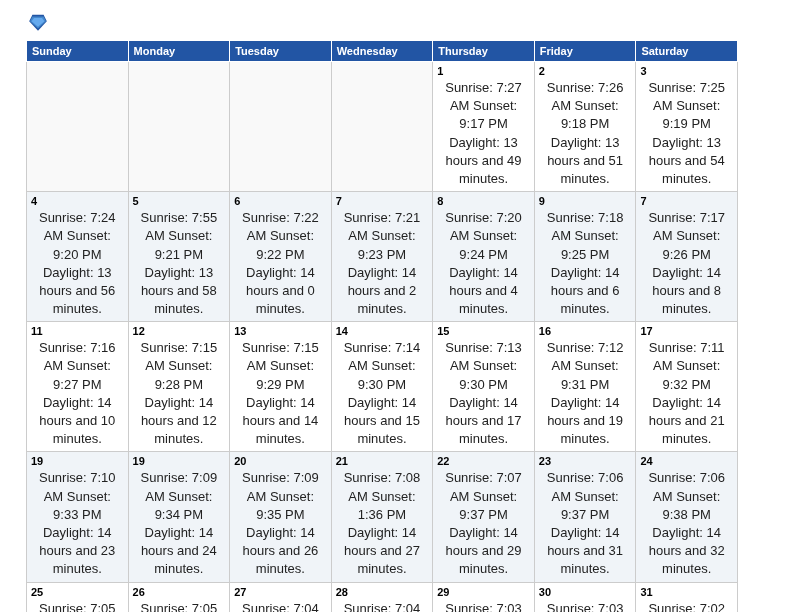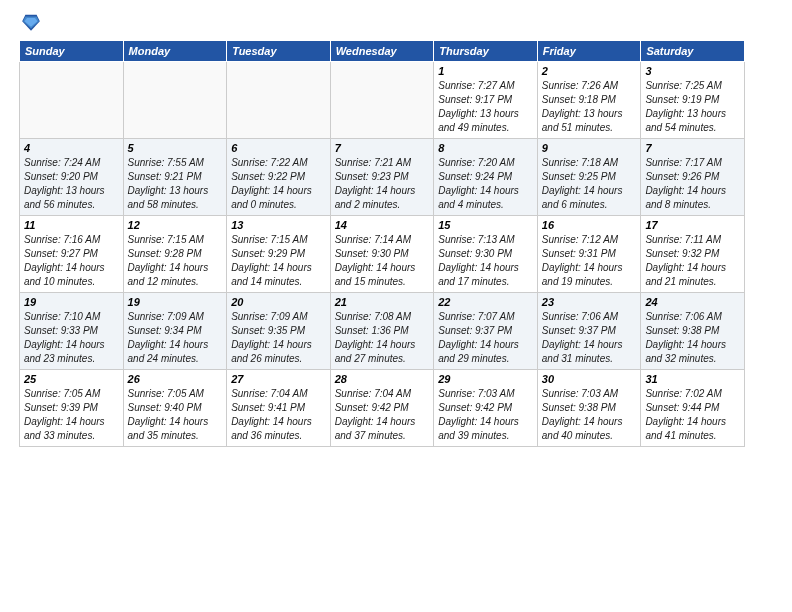--- a/index.html
+++ b/index.html
@@ -6,22 +6,21 @@
     body {
       font-family: Arial, sans-serif;
       background: #fff;
       width: 792px;
       height: 612px;
       overflow: hidden;
     }
     .page {
       width: 764px;
       height: 612px;
-      padding: 10px 19px;
-      font-style: italic;
+      padding: 10px 26px;
     }
     .header {
       display: flex;
       justify-content: space-between;
       align-items: flex-start;
       margin-bottom: 6px;
     }
     .logo {
       display: flex;
       align-items: center;
@@ -71,23 +70,24 @@
       width: calc(100% / 7);
       height: 76px;
     }
     .day-num {
       font-weight: bold;
       font-size: 11px;
       margin-bottom: 2px;
       display: block;
     }
     .day-info {
-      font-size: 10px;
+      font-size: 13px;
       color: #222;
       line-height: 1.4;
+      text-align: center;
     }
     .empty { background: #f9f9f9; }
     .row-alt td { background: #f0f4f8; }
   </style>
 </head>
 <body>
 
 <div class="page">
   <div class="header">
     <div class="logo">

